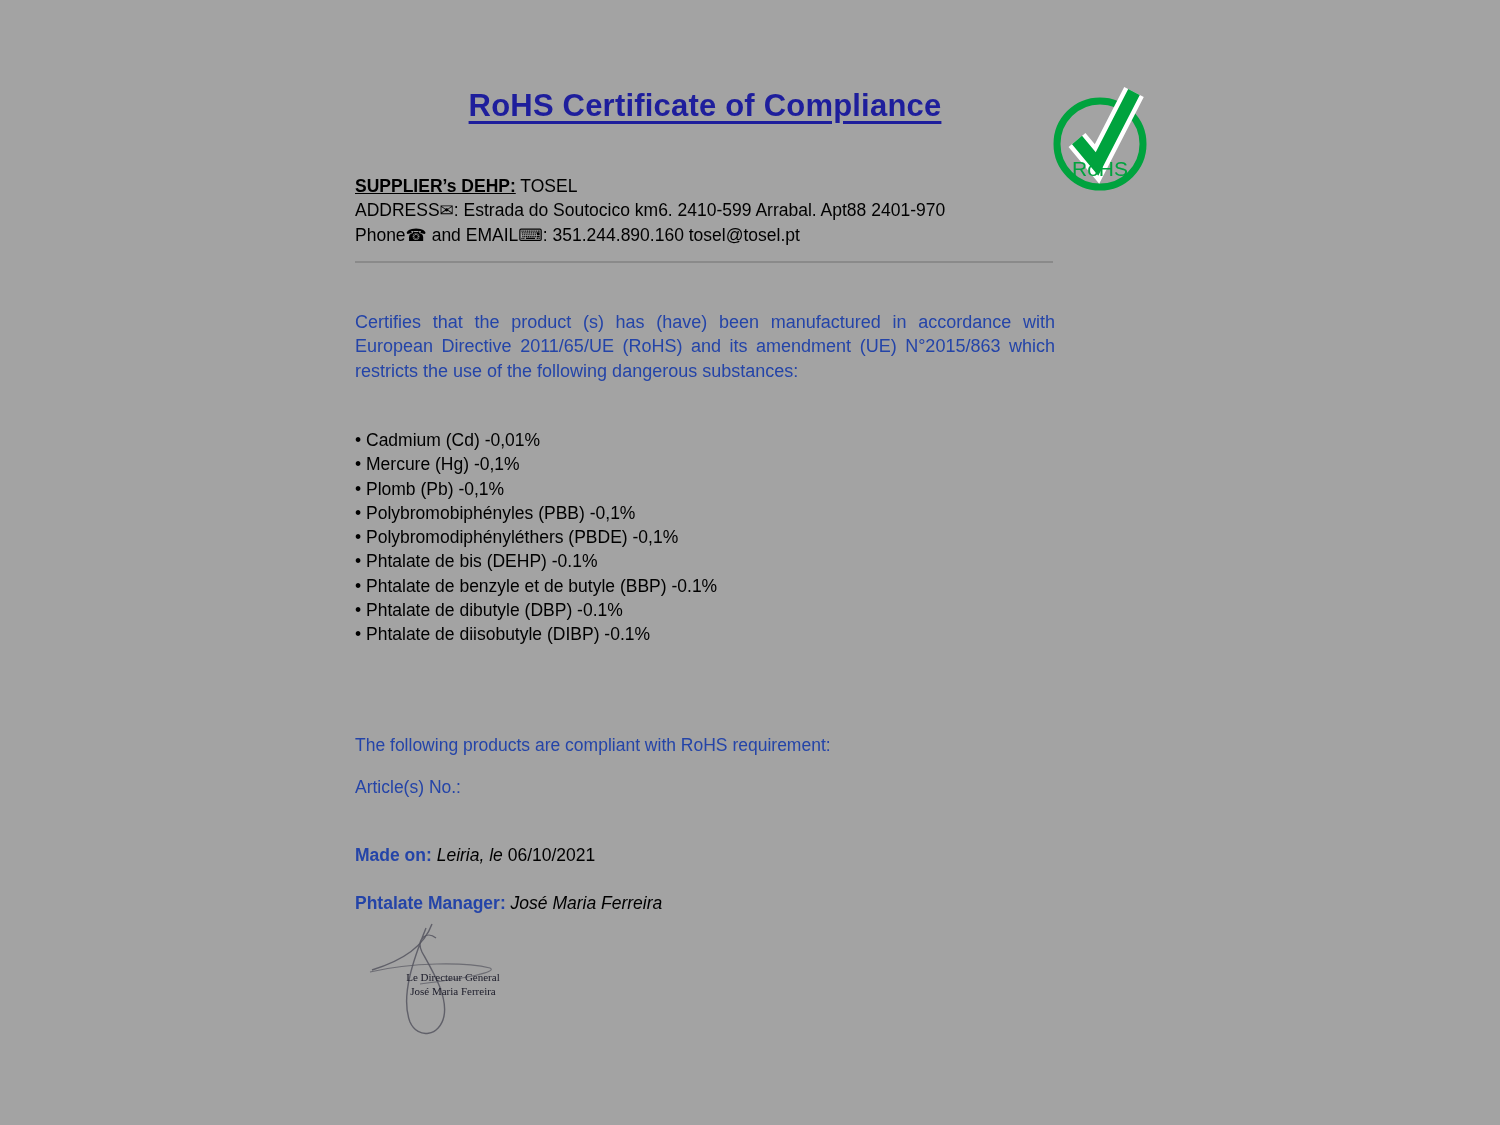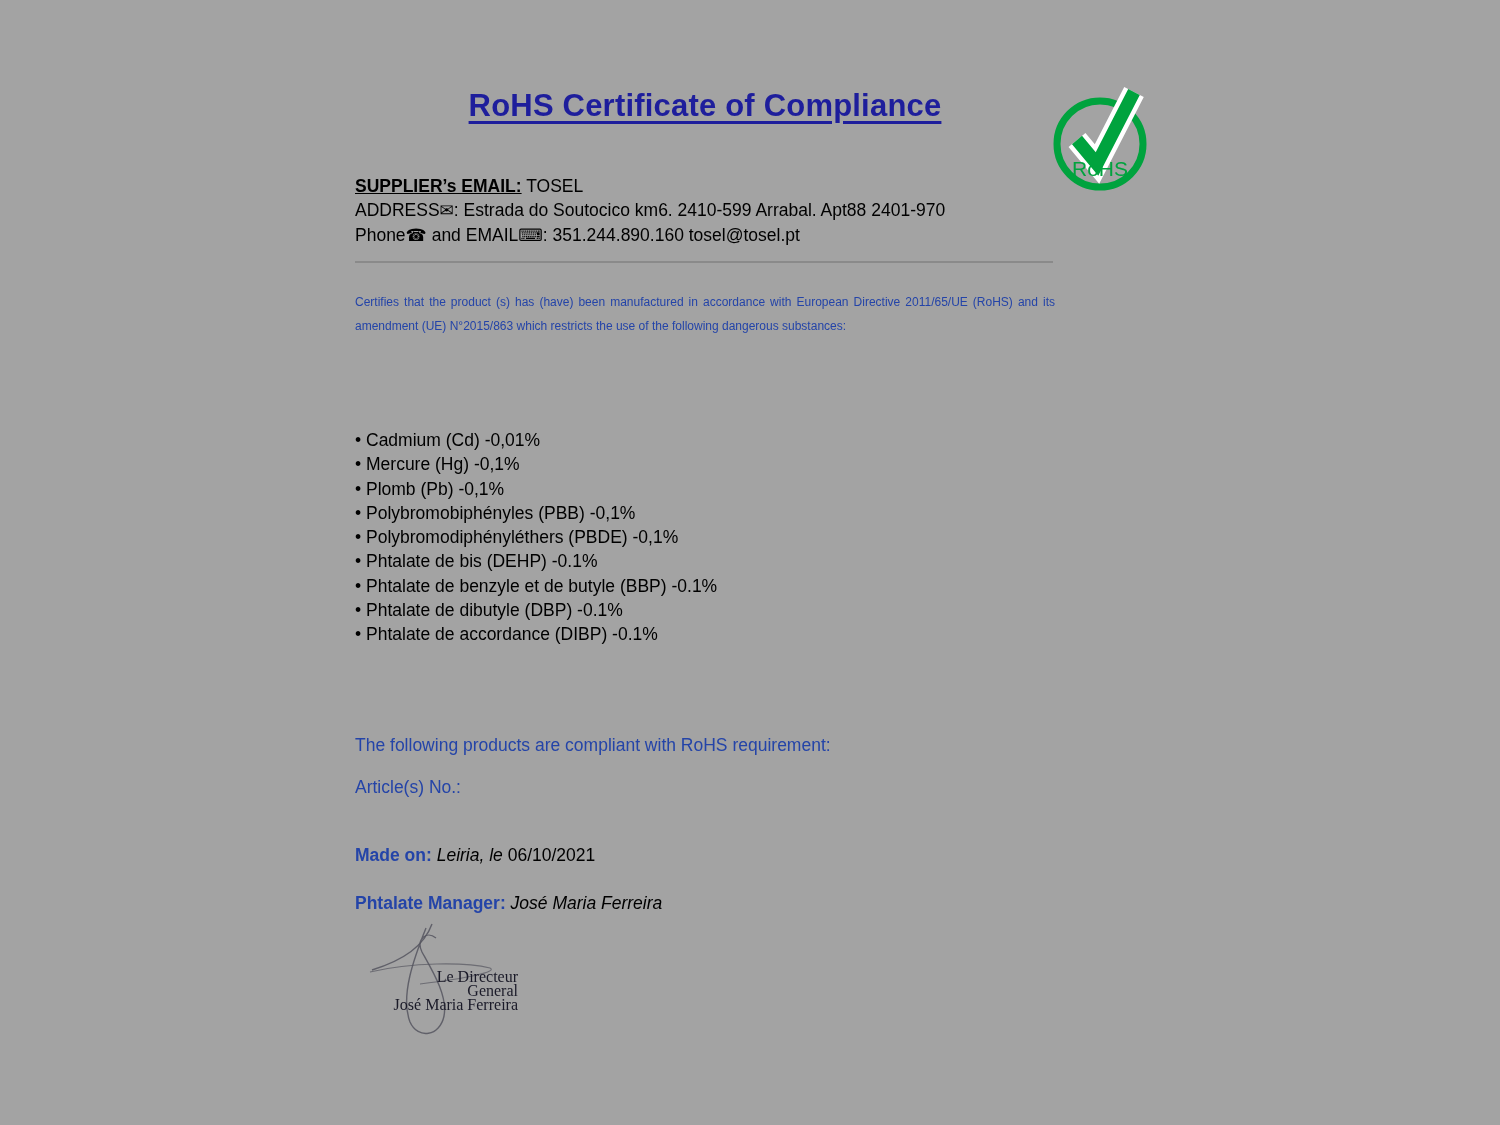--- a/index.html
+++ b/index.html
@@ -48,23 +48,23 @@
   .rule {
     position: absolute;
     left: 355px;
     top: 261px;
     width: 698px;
     border-top: 2px solid #8a8a8a;
   }
   .cert-paragraph {
     position: absolute;
     left: 355px;
-    top: 290px;
-    width: 700px;
-    font-size: 12px;
+    top: 310px;
+    width: 700px;
+    font-size: 18px;
     line-height: 24.3px;
     text-align: justify;
     color: var(--text-blue, #2444a8);
   }
   .substances {
     position: absolute;
     left: 355px;
     top: 428px;
     width: 700px;
   }
@@ -115,23 +115,23 @@
     top: 918px;
     width: 200px;
     height: 140px;
   }
   .signature-svg { position: absolute; left: 0; top: 0; }
   .signature-text {
     position: absolute;
     left: 40px;
     top: 52px;
     width: 130px;
-    text-align: right;
+    text-align: center;
     font-family: "Liberation Serif", serif;
-    font-size: 16px;
+    font-size: 11px;
     line-height: 14px;
     color: #1a1a28;
   }
 </style>
 </head>
 <body>
 
 <div class="page">
 
   <h1 class="title">RoHS Certificate of Compliance</h1>
@@ -140,21 +140,21 @@
     <svg width="104" height="116" viewBox="0 0 104 116">
       <circle cx="50" cy="66" r="43" fill="none" stroke="#00a33e" stroke-width="7"></circle>
       <path d="M27 62 L47 86 L84 14" fill="none" stroke="#ffffff" stroke-width="22" stroke-linecap="butt"></path>
       <path d="M27 62 L47 86 L84 14" fill="none" stroke="#00a33e" stroke-width="13" stroke-linecap="butt"></path>
       <text x="50" y="98" text-anchor="middle" font-family="Liberation Sans, sans-serif" font-size="21" fill="#00a33e">RoHS</text>
     </svg>
   </div>
 
   <div class="supplier">
     <div>
-      <span class="label-strong">SUPPLIER’s EMAIL:</span><span> TOSEL</span>
+      <span class="label-strong">SUPPLIER’s DEHP:</span><span> TOSEL</span>
     </div>
     <div>
       <span>ADDRESS</span><span class="icon-glyph">✉</span><span>: Estrada do Soutocico km6. 2410-599 Arrabal. Apt88 2401-970</span>
     </div>
     <div>
       <span>Phone</span><span class="icon-glyph">☎</span><span> and EMAIL</span><span class="icon-glyph">⌨</span><span>: 351.244.890.160 tosel@tosel.pt</span>
     </div>
   </div>
 
   <div class="rule"></div>
@@ -163,21 +163,21 @@
 
   <ul class="substances">
     <li>Cadmium (Cd) -0,01%</li>
     <li>Mercure (Hg) -0,1%</li>
     <li>Plomb (Pb) -0,1%</li>
     <li>Polybromobiphényles (PBB) -0,1%</li>
     <li>Polybromodiphényléthers (PBDE) -0,1%</li>
     <li>Phtalate de bis (DEHP) -0.1%</li>
     <li>Phtalate de benzyle et de butyle (BBP) -0.1%</li>
     <li>Phtalate de dibutyle (DBP) -0.1%</li>
-    <li>Phtalate de accordance (DIBP) -0.1%</li>
+    <li>Phtalate de diisobutyle (DIBP) -0.1%</li>
   </ul>
 
   <p class="statement">The following products are compliant with RoHS requirement:</p>
 
   <p class="article-label">Article(s) No.:</p>
 
   <p class="made-on">
     <span class="label-blue-bold">Made on:</span><span class="italic-val"> Leiria, le</span><span> 06/10/2021</span>
   </p>
 

